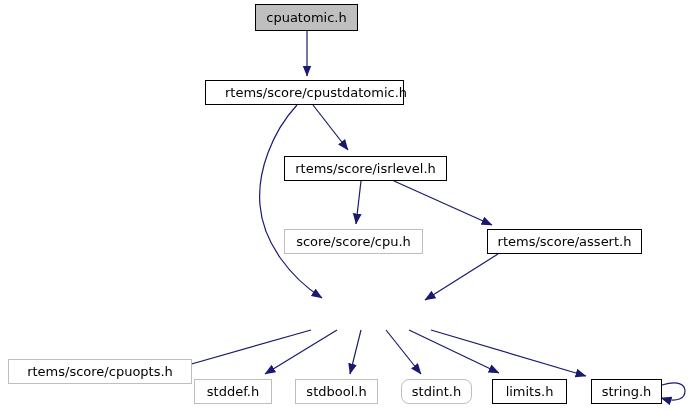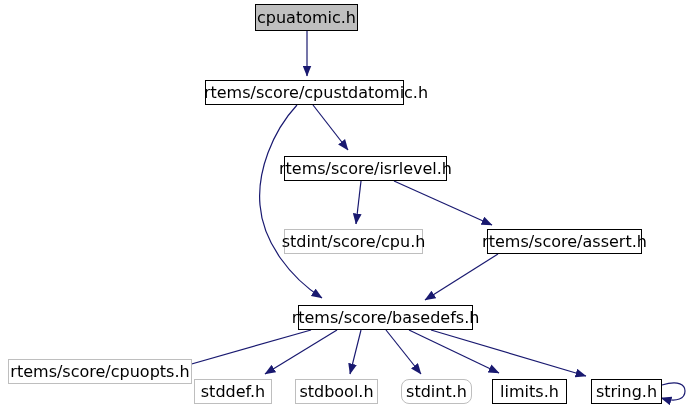--- a/index.html
+++ b/index.html
@@ -10,21 +10,21 @@
     font-family:"DejaVu Sans","Liberation Sans",sans-serif;
     overflow:hidden;
   }
   .edges{position:absolute;left:0;top:0;width:691px;height:411px;}
   .node{
     position:absolute;
     box-sizing:border-box;
     background:#ffffff;
     border:1px solid #000000;
     color:#000000;
-    font-size:16px;
+    font-size:13px;
     text-align:center;
     display:flex;
     align-items:center;
     justify-content:center;
     white-space:nowrap;
   }
   .node.root{
     background:#bfbfbf;
     border:1px solid #000000;
   }
@@ -59,25 +59,24 @@
       <path d="M662,385 C679,380 685,385 685,391 C685,398 678,403 661,398" marker-end="url(#arrow)"></path>
     </g>
   </svg>
 
   <div class="node root" style="left:255px;top:4px;width:103px;height:27px;">cpuatomic.h</div>
 
   <div class="node" style="left:205px;top:80px;width:199px;height:25px;padding-left:23px;">rtems/score/cpustdatomic.h</div>
 
   <div class="node" style="left:284px;top:156px;width:163px;height:25px;">rtems/score/isrlevel.h</div>
 
-  <div class="node plain" style="left:284px;top:229px;width:139px;height:25px;">stdint/score/cpu.h</div>
+  <div class="node plain" style="left:284px;top:229px;width:139px;height:25px;">score/score/cpu.h</div>
 
   <div class="node" style="left:447px;top:229px;width:155px;height:25px;margin-left:40px;">rtems/score/assert.h</div>
 
-  <div class="node" style="left:298px;top:305px;width:175px;height:25px;">rtems/score/basedefs.h</div>
 
   <div class="node plain" style="left:8px;top:359px;width:184px;height:25px;">rtems/score/cpuopts.h</div>
 
   <div class="node plain" style="left:295px;top:379px;width:83px;height:25px;">stdbool.h</div>
 
   <div class="node plain" style="left:194px;top:379px;width:78px;height:25px;">stddef.h</div>
 
   <div class="node plain" style="left:401px;top:379px;width:71px;height:25px;border-radius:8px;">stdint.h</div>
 
   <div class="node" style="left:492px;top:379px;width:75px;height:25px;">limits.h</div>

